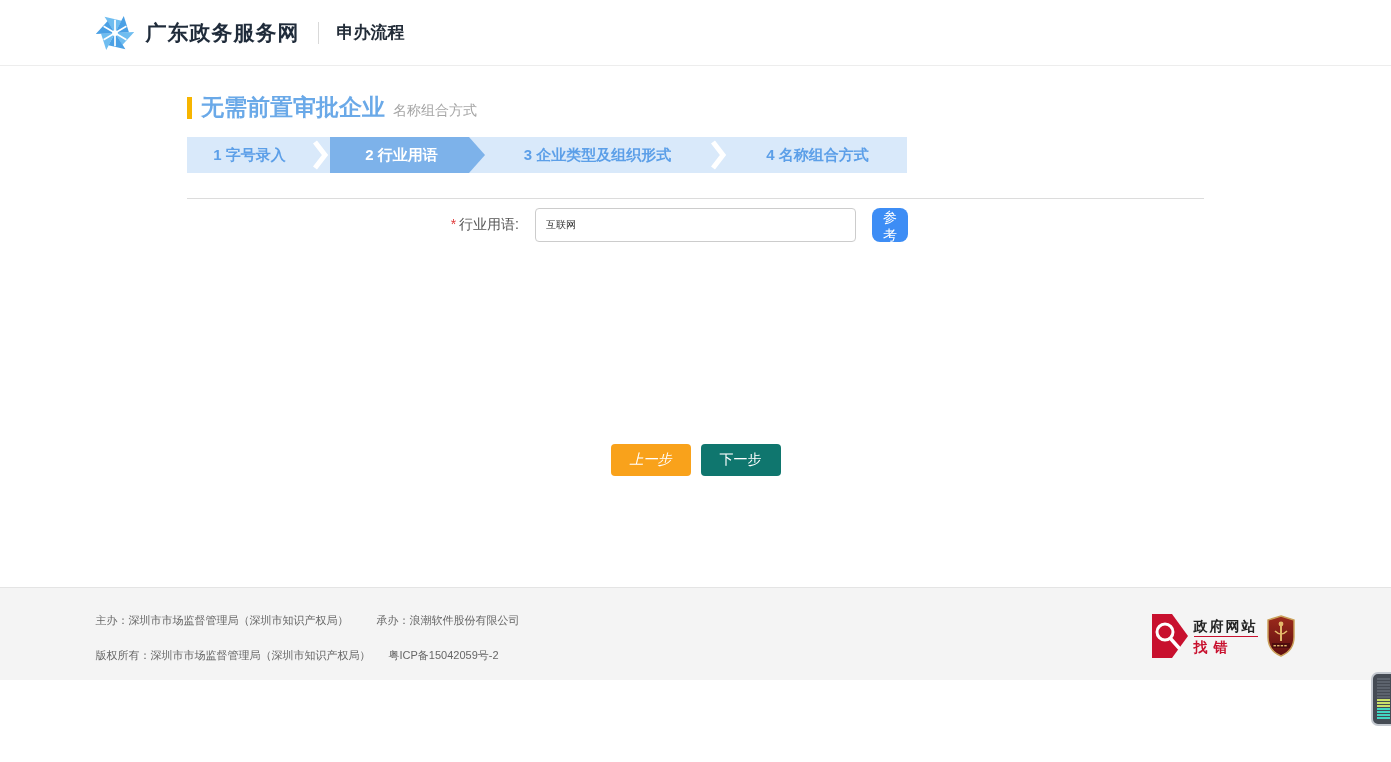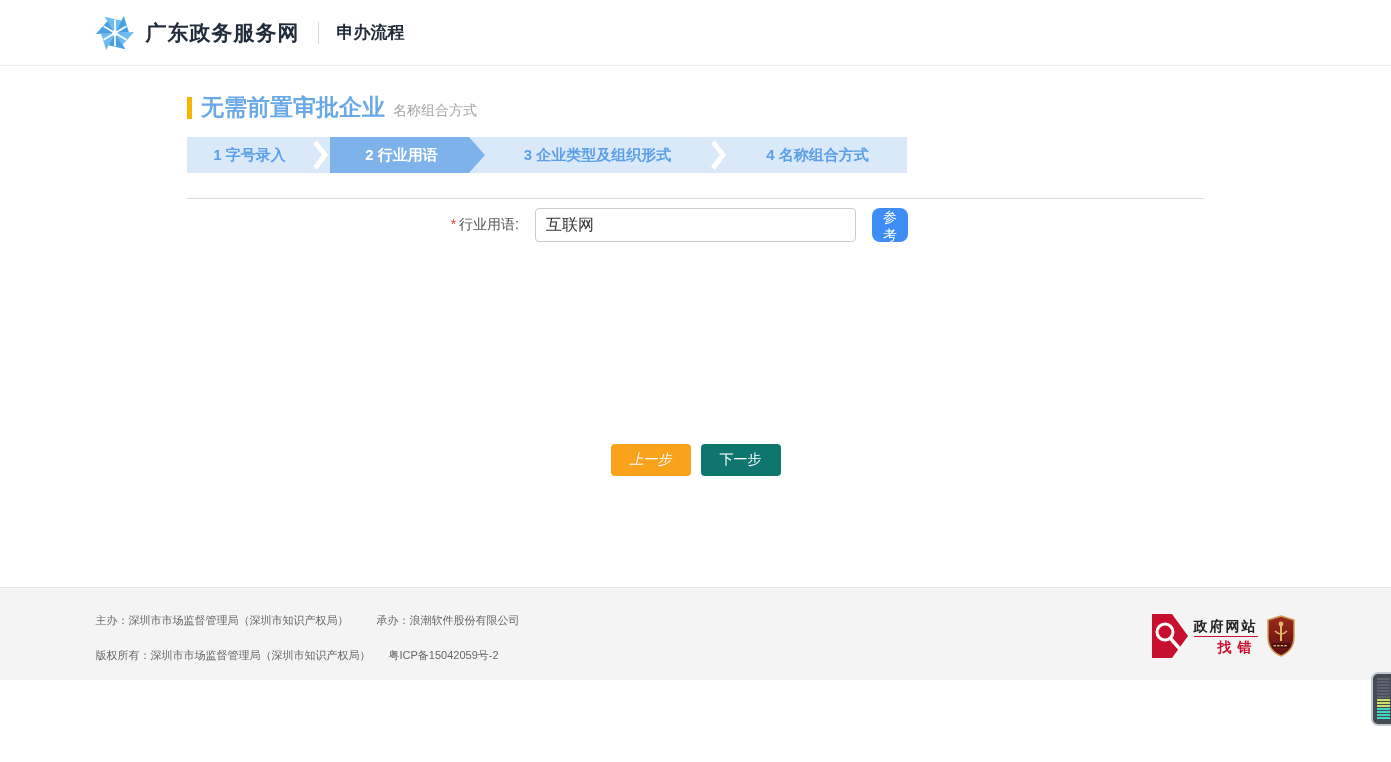--- a/index.html
+++ b/index.html
@@ -39,21 +39,21 @@
   .chev { width: 18px; height: 36px; flex: 0 0 auto; }
 
   .rule { border-bottom: 1px solid #dcdcdc; margin-top: 25px; }
 
   .form-row { display: flex; align-items: center; margin-top: 9px; }
   .form-label { width: 332px; text-align: right; font-size: 14px; color: #555; }
   .req { color: #e03a3a; margin-right: 3px; }
   .industry-input {
     margin-left: 16px; width: 321px; height: 34px;
     border: 1px solid #cccccc; border-radius: 4px;
-    padding: 0 10px; font-size: 16px; color: #333;
+    padding: 0 10px; font-size: 10px; color: #333;
     outline: none; font-family: "Liberation Sans", sans-serif;
   }
   .ref-btn {
     margin-left: 16px; width: 36px; height: 34px;
     background: #3d8df5; color: #fff; border: none; border-radius: 8px;
     font-size: 14px; cursor: pointer; font-family: "Liberation Sans", sans-serif;
   }
 
   .tips { margin: 26px 0 0 348px; }
   .tip { font-size: 14px; color: #9c9c9c; line-height: 30px; margin: 0; }
@@ -66,21 +66,21 @@
   
   .footer { background: #f4f4f4; border-top: 1px solid #e4e4e4; height: 93px; margin-top: 21px; }
   .footer-inner { width: 1200px; height: 100%; margin: 0 auto; position: relative; padding-top: 24px; }
   .f-line { font-size: 11px; color: #666; margin: 0; line-height: 16px; }
   .f-line + .f-line { margin-top: 19px; }
   .f-gap { margin-left: 28px; }
   .f-gap-s { margin-left: 18px; }
 
   .badges { position: absolute; right: 0; top: 26px; display: flex; align-items: center; gap: 8px; }
   .err-badge { display: flex; align-items: center; cursor: pointer; }
-  .err-text { margin-left: 6px; text-align: right; }
+  .err-text { margin-left: 6px; text-align: left; }
   .err-t1 { font-size: 14px; font-weight: bold; color: #222; letter-spacing: 2px; line-height: 16px; }
   .err-line { height: 1px; background: #c8102e; margin: 2px 0 3px; }
   .err-t2 { font-size: 14px; font-weight: bold; color: #c8102e; letter-spacing: 6px; line-height: 15px; }
   .shield-badge { cursor: pointer; display: block; }
 
   
   .minimap {
     position: absolute; right: -7px; top: 672px;
     width: 27px; height: 54px;
     background: #454b54; border: 2px solid #c3c8cf; border-radius: 7px;

